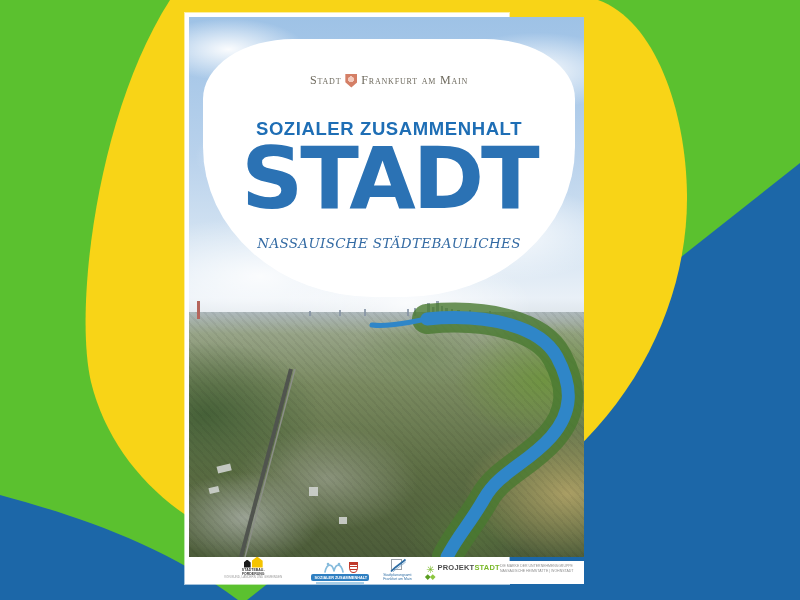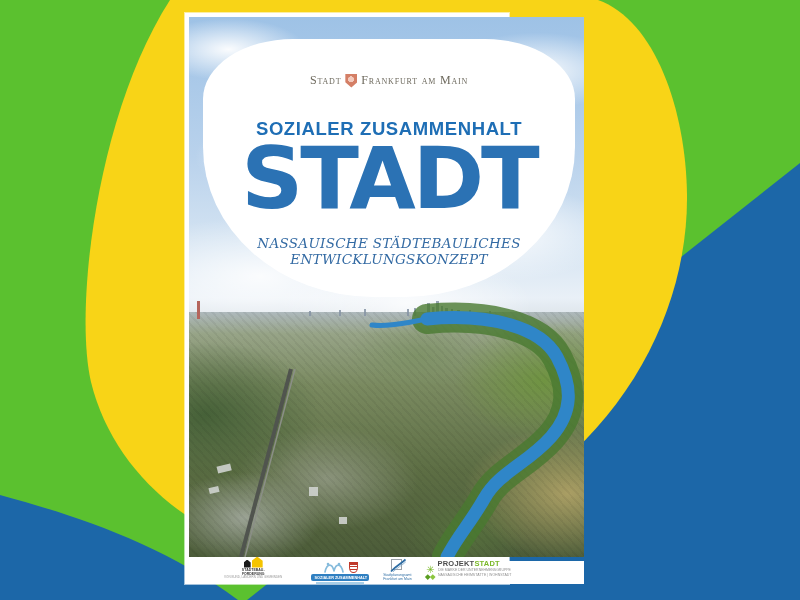--- a/index.html
+++ b/index.html
@@ -67,21 +67,21 @@
              display:flex;align-items:center;justify-content:center;overflow:hidden;}
   .hess-band .micro{color:#fff;font-size:8px;font-weight:bold;transform:scale(.48);transform-origin:center center;}
   .hess-sub{width:48px;height:2px;background:#a8cfe8;margin-top:1px;}
   .spa-text{color:#2e6da4;font-size:7px;}
   .pst{flex-direction:row;gap:3px;align-items:center;}
   .pst-icon-col{display:flex;flex-direction:column;align-items:center;line-height:.8;}
   .pst-ast{color:#7ab829;font-size:10px;}
   .pst-diamonds{display:flex;gap:1px;margin-top:1px;}
   .pst-d1{width:3.5px;height:3.5px;background:#5a9e21;transform:rotate(45deg);}
   .pst-d2{width:3.5px;height:3.5px;background:#8cc63f;transform:rotate(45deg);}
-  .pst-text{display:flex;flex-direction:column;align-items:flex-start;}
+  .pst-text{display:flex;flex-direction:row;align-items:flex-start;}
   .pst-brand{font-size:7.5px;font-weight:bold;letter-spacing:.2px;}
   .pst-brand .b1{color:#4d4d4d;} .pst-brand .b2{color:#7ab829;}
   .pst-lines{font-size:7px;color:#8f8f8f;transform:scale(.5);transform-origin:left top;white-space:nowrap;line-height:1.25;}
 </style>
 </head>
 <body>
 
 <div class="canvas">
 
   <svg class="bg" viewBox="0 0 800 600" aria-hidden="true">
@@ -134,21 +134,20 @@
       <div class="blob">
         <div class="citylogo">
           <span>Stadt</span>
           <span class="crest"></span>
           <span>Frankfurt am Main</span>
         </div>
         <div class="program">SOZIALER ZUSAMMENHALT</div>
         <div class="nied">STADT</div>
         <div class="sub">
           <span>NASSAUISCHE STÄDTEBAULICHES</span><br>
-          <span>ENTWICKLUNGSKONZEPT</span>
         </div>
       </div>
     </div>
 
     <div class="footer">
 
       <div class="lg">
         <div class="houses">
           <span class="house-black"></span>
           <span class="house-yellow"></span>

